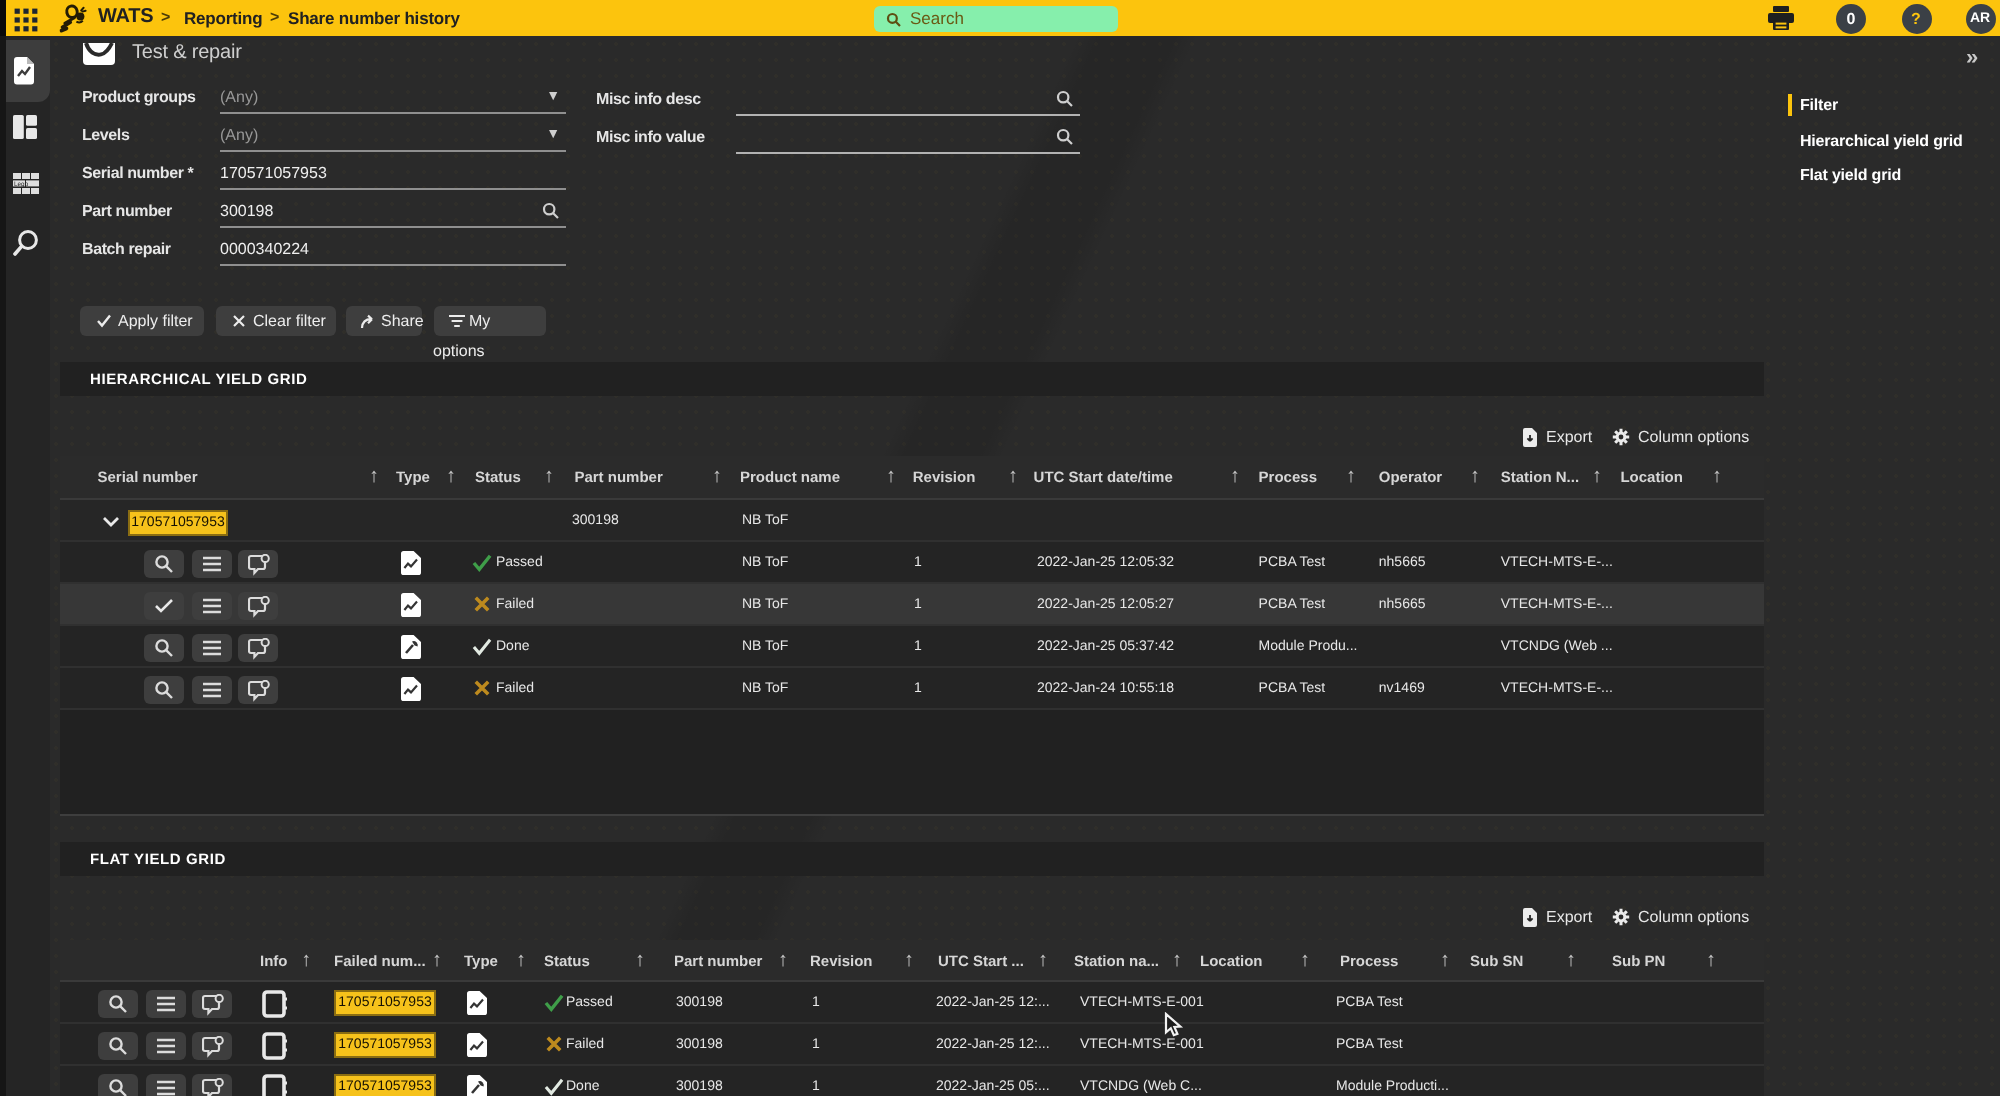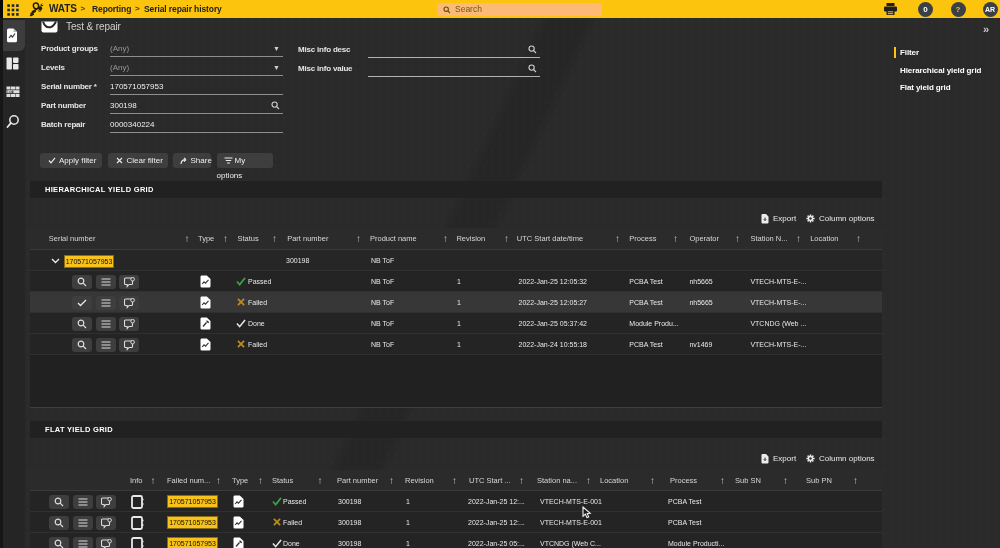--- a/index.html
+++ b/index.html
@@ -6,36 +6,36 @@
 html,body{width:1000px;height:548px;overflow:hidden}
 body{position:relative;background:#2a2a2a;font-family:"Liberation Sans",sans-serif;-webkit-font-smoothing:antialiased}
 .abs{position:absolute}
 .dots{background-image:radial-gradient(circle,rgba(190,150,25,.035) .9px,transparent 1.05px);background-size:8px 8px}
 
 #topbar{left:0;top:0;width:1000px;height:18px;background:#fcc40d}
 #lstrip{left:0;top:0;width:3px;height:18px;background:#0a0a0a}
 #gridots{left:6.5px;top:3.5px;width:12px;height:12px}
 .crumb{top:0;height:18px;line-height:18px;color:#212121;font-size:8.5px;font-weight:700;letter-spacing:-.1px}
 .gt{color:#4c3c07;font-size:8px}
-#searchpill{left:437px;top:2.5px;width:165px;height:13px;background:#fdba74;border-radius:3px;color:#6a5a14;font-size:8.5px;line-height:13px}
+#searchpill{left:437px;top:2.5px;width:122px;height:13px;background:#86efac;border-radius:3px;color:#6a5a14;font-size:8.5px;line-height:13px}
 .circ{top:1.5px;width:15px;height:15px;border-radius:50%;background:#3b4046;color:#fff;text-align:center;font-size:8px;font-weight:700;line-height:15px}
 
 #sidebar{left:0;top:18px;width:25px;height:530px;background:#252525}
 #acttile{left:2.5px;top:1.5px;width:22.5px;height:31px;background:#3d3d3d;border-radius:0 0 6px 0}
 
 .lbl{color:#e6e6e6;font-size:8px;font-weight:700;letter-spacing:-.2px;line-height:17px;height:17px}
 .fld{height:17px;border-bottom:1px solid #8f8f8f;color:#efefef;font-size:8px;line-height:17px}
 .any{color:#989898}
 .btn{top:153px;height:15px;background:#3e3e3e;border-radius:3px;color:#ededed;font-size:8px;line-height:15px;text-align:left}
 
 .secbar{left:30px;width:852px;height:17px;background:#212121;color:#fff;font-size:7.5px;font-weight:700;line-height:17px;letter-spacing:.3px}
 .exp{color:#e8e8e8;font-size:8px;line-height:16px}
 .tbl{left:30px;width:852px}
 .thead{height:22px;background:#2b2b2b;border-bottom:1px solid #3a3a3a}
-.th{position:absolute;top:0;height:22px;line-height:22px;color:#d6d6d6;font-size:7.5px;font-weight:400;white-space:nowrap}
+.th{position:absolute;top:0;height:22px;line-height:22px;color:#d6d6d6;font-size:7.5px;font-weight:700;white-space:nowrap}
 .arr{position:absolute;top:0;height:22px;line-height:21px;color:#c3c3c3;font-size:10px;font-weight:700}
 .trow{position:absolute;left:0;width:852px;height:21px;background:#242424;border-bottom:1px solid #303030}
 .td{position:absolute;top:0;height:21px;line-height:21px;color:#e8e8e8;font-size:7px;white-space:nowrap}
 .abtn{position:absolute;top:3.5px;width:20px;height:14px;background:#3e3e3e;border-radius:3px}
 .chip{position:absolute;background:#f6c21b;border:1px solid #8a6d12;color:#151003;font-size:7px;text-align:center}
 
 .rnav{left:900px;color:#fff;font-size:8px;font-weight:700;letter-spacing:-.1px;white-space:nowrap;height:11px;line-height:11px}
 </style>
 </head>
 <body>
@@ -67,21 +67,21 @@
   <path d="M1.8 13.3 L4.2 12.2" stroke-width="1.9"></path>
   <path d="M11.6 3.2 L12.8 1.9 M12.2 3.8 L13.8 3.4" stroke-width="1"></path>
  </g>
  <circle cx="11.2" cy="6.3" r="2" fill="#241c05"></circle>
  <path d="M9.2 8.8 A2.6 2.6 0 0 0 12.4 8.4" stroke="#241c05" stroke-width="1" fill="none"></path>
 </svg>
 <div class="abs crumb" style="left:49px;font-size:10px">WATS</div>
 <div class="abs crumb gt" style="left:80.5px">&gt;</div>
 <div class="abs crumb" style="left:92px">Reporting</div>
 <div class="abs crumb gt" style="left:135px">&gt;</div>
-<div class="abs crumb" style="left:144px">Serial repair history</div>
+<div class="abs crumb" style="left:144px">Share number history</div>
 <div class="abs" id="searchpill">
  <svg style="position:absolute;left:6px;top:3px" width="8" height="8" viewBox="0 0 8 8">
       <circle cx="3.2" cy="3.2" r="2.2" fill="none" stroke="#5d4e12" stroke-width="1.1"></circle>
       <path d="M4.9 4.9 L7 7" stroke="#5d4e12" stroke-width="1.1"></path>
     </svg>
  <span style="position:absolute;left:18px">Search</span>
 </div>
 
 <svg class="abs" style="left:883px;top:2px" width="15" height="14" viewBox="0 0 15 14">
  <g fill="#1f1f1f">

